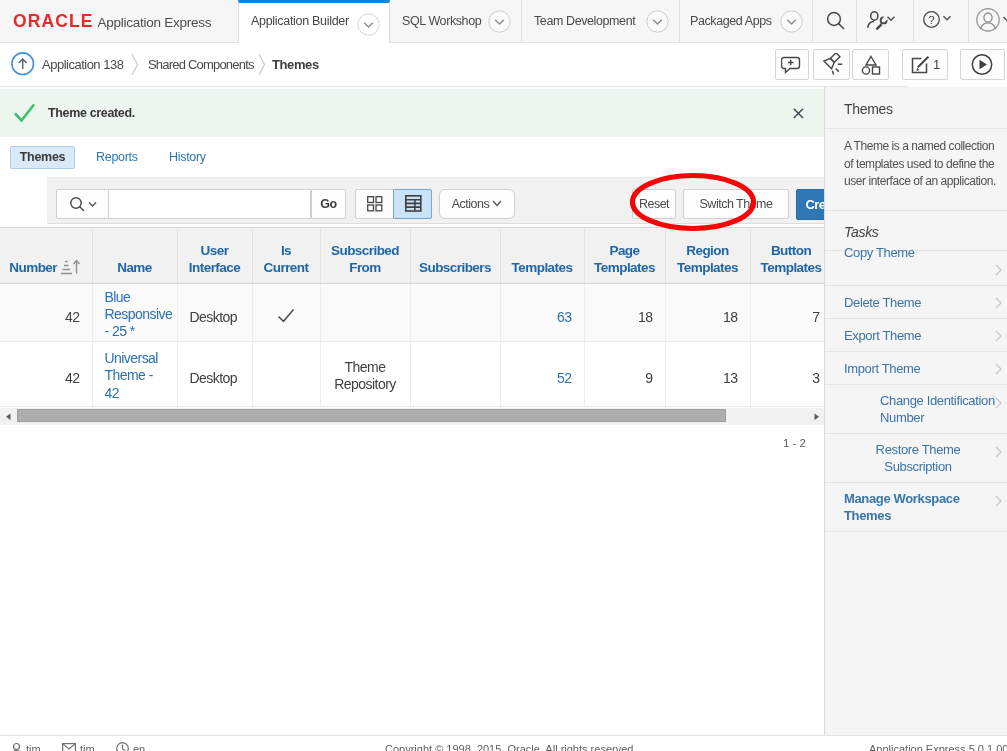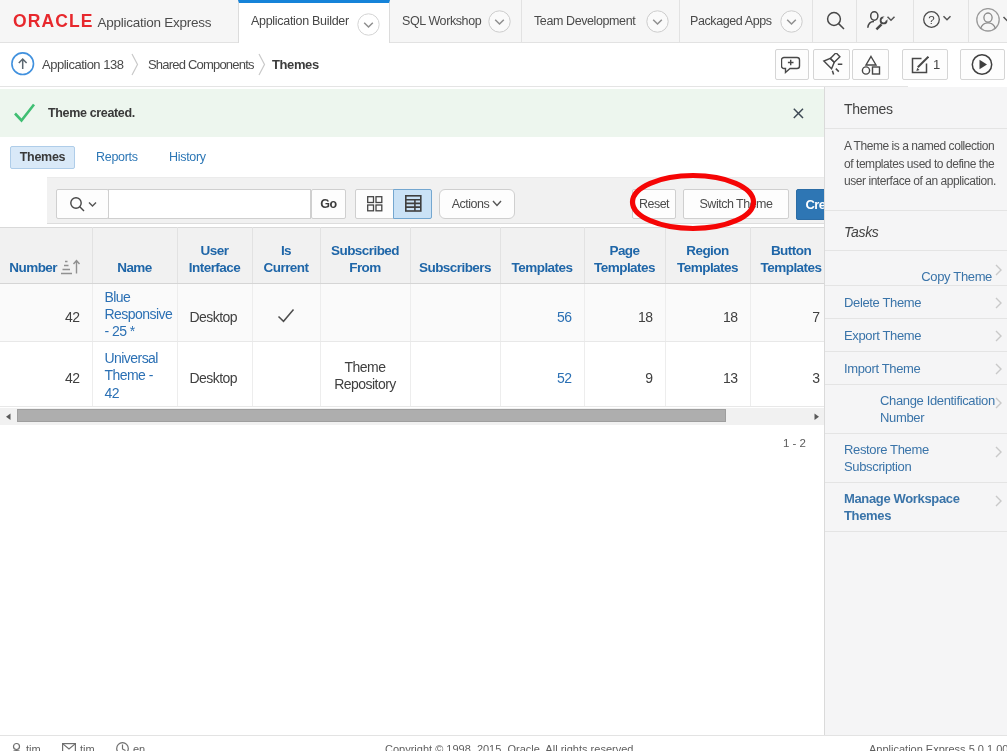--- a/index.html
+++ b/index.html
@@ -285,21 +285,21 @@
       </tr>
       <tr class="odd" style="height:58px;">
         <td class="tr"><span class="dn">42</span></td>
         <td class="tl"><a class="lnk">Blue Responsive - 25 *</a></td>
         <td class="tl"><span class="dn">Desktop</span></td>
         <td class="tc"><svg class="dn" style="display:inline-block;margin-top:1px;" width="18" height="15">
                 <path d="M1.5 8.5 L6.5 13.3 L16.5 1.5" fill="none" stroke="#4d4d4d" stroke-width="1.5"></path>
               </svg></td>
         <td class="tc"></td>
         <td></td>
-        <td class="tr"><span class="dn"><a class="lnk">56</a></span></td>
+        <td class="tr"><span class="dn"><a class="lnk">63</a></span></td>
         <td class="tr"><span class="dn">18</span></td>
         <td class="tr"><span class="dn">18</span></td>
         <td class="tr"><span class="dn">7</span></td>
       </tr>
       <tr class="even" style="height:65px;">
         <td class="tr"><span class="dn">42</span></td>
         <td class="tl"><a class="lnk">Universal Theme - 42</a></td>
         <td class="tl"><span class="dn">Desktop</span></td>
         <td class="tc"></td>
         <td class="tc">Theme Repository</td>
@@ -325,21 +325,21 @@
   </div>
   <div class="abs" style="left:783px;top:437px;font-size:11.5px;color:#5a5a5a;">1 - 2</div>
 
   <div id="sidebar">
     <div class="sbhead" style="top:14px;">Themes</div>
     <div class="sephr" style="top:41px;"></div>
     <div class="abs" style="left:19px;top:51px;width:160px;font-size:12px;letter-spacing:-0.45px;color:#515151;line-height:17.5px;">A Theme is a named collection of templates used to define the user interface of an application.</div>
     <div class="sephr" style="top:123px;"></div>
     <div class="sbhead" style="top:137px;font-style:italic;">Tasks</div>
     <div class="sephr" style="top:163px;"></div>
-    <div class="sblink" style="top:182px;text-align:right;">Copy Theme</div>
+    <div class="sblink" style="top:158px;">Copy Theme</div>
     <svg class="abs sbchev" style="top:177px;" width="8" height="12">
         <path d="M1 1 L6 6 L1 11" fill="none" stroke="#c9c9c9" stroke-width="1.4"></path>
       </svg>
     <div class="sephr" style="top:198px;"></div>
     <div class="sblink" style="top:208px;">Delete Theme</div>
     <svg class="abs sbchev" style="top:210px;" width="8" height="12">
         <path d="M1 1 L6 6 L1 11" fill="none" stroke="#c9c9c9" stroke-width="1.4"></path>
       </svg>
     <div class="sephr" style="top:231px;"></div>
     <div class="sblink" style="top:241px;">Export Theme</div>
@@ -350,21 +350,21 @@
     <div class="sblink" style="top:274px;">Import Theme</div>
     <svg class="abs sbchev" style="top:276px;" width="8" height="12">
         <path d="M1 1 L6 6 L1 11" fill="none" stroke="#c9c9c9" stroke-width="1.4"></path>
       </svg>
     <div class="sephr" style="top:297px;"></div>
     <div class="sblink" style="top:306px;margin-left:36px;">Change Identification Number</div>
     <svg class="abs sbchev" style="top:310px;" width="8" height="12">
         <path d="M1 1 L6 6 L1 11" fill="none" stroke="#c9c9c9" stroke-width="1.4"></path>
       </svg>
     <div class="sephr" style="top:346px;"></div>
-    <div class="sblink" style="top:355px;">Restore Theme Subscription</div>
+    <div class="sblink" style="top:355px;text-align:center;">Restore Theme Subscription</div>
     <svg class="abs sbchev" style="top:359px;" width="8" height="12">
         <path d="M1 1 L6 6 L1 11" fill="none" stroke="#c9c9c9" stroke-width="1.4"></path>
       </svg>
     <div class="sephr" style="top:395px;"></div>
     <div class="sblink" style="top:404px;font-weight:bold;">Manage Workspace Themes</div>
     <svg class="abs sbchev" style="top:408px;" width="8" height="12">
         <path d="M1 1 L6 6 L1 11" fill="none" stroke="#c9c9c9" stroke-width="1.4"></path>
       </svg>
     <div class="sephr" style="top:444px;"></div>
   </div>

